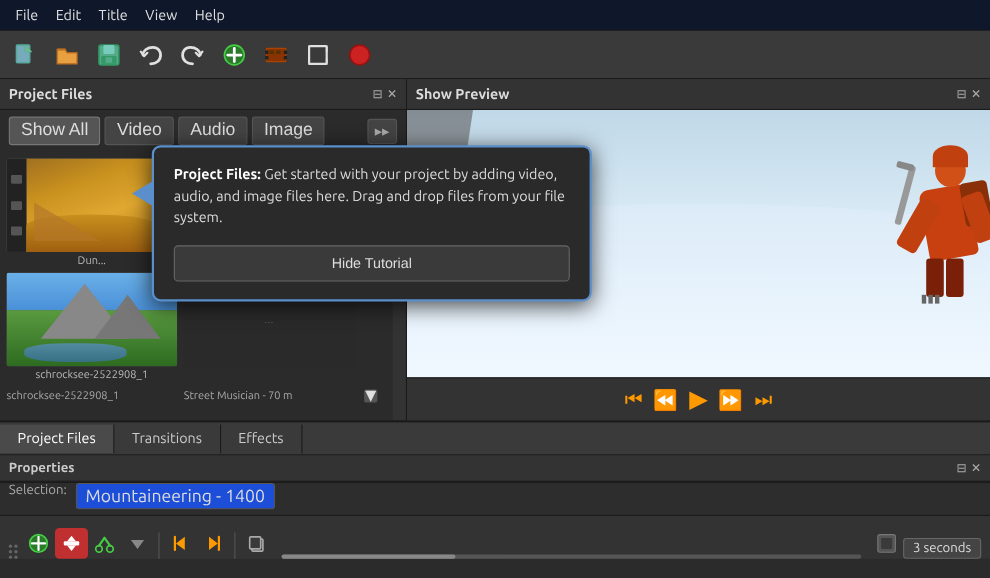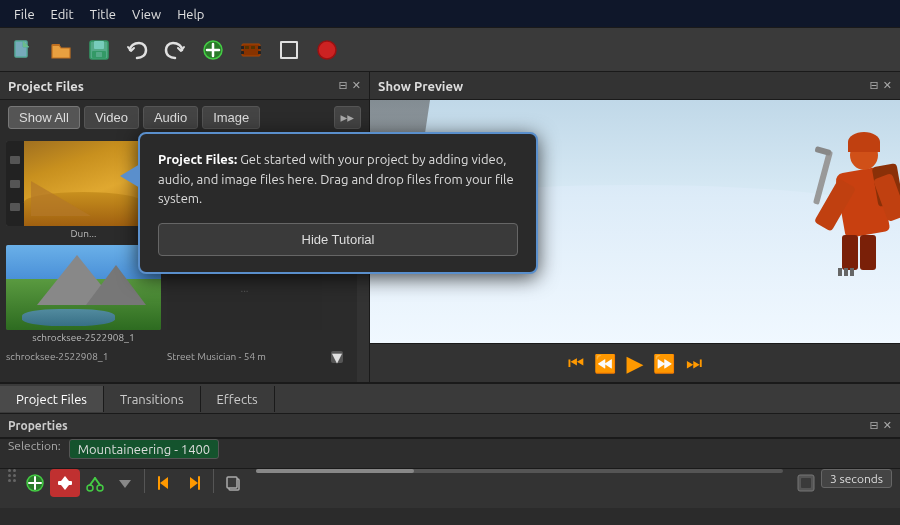--- a/index.html
+++ b/index.html
@@ -100,21 +100,21 @@
       gap: 4px;
       background: #2b2b2b;
     }
     .filter-btn {
       padding: 3px 10px;
       border: 1px solid #555;
       border-radius: 3px;
       background: #444;
       color: #ddd;
       cursor: pointer;
-      font-size: 13px;
+      font-size: 16px;
     }
     .filter-btn.active {
       background: #555;
       border-color: #777;
     }
     .filter-more {
       margin-left: auto;
       background: #444;
       border: 1px solid #555;
       border-radius: 3px;
@@ -312,21 +312,21 @@
       border-right: 1px solid #1a1a1a;
     }
     .bottom-tab.active {
       background: #4a4a4a;
       color: #fff;
     }
 
     
     .bottom-toolbar {
       display: flex;
-      align-items: flex-start;
+      align-items: flex-end;
       background: #333;
       height: 40px;
       padding: 0 8px;
       gap: 0;
       border-top: 1px solid #1a1a1a;
     }
     .bt-btn {
       width: 30px;
       height: 28px;
       display: flex;
@@ -365,25 +365,25 @@
       background: #2d2d2d;
       height: 30px;
       padding: 0 8px;
       border-top: 1px solid #1a1a1a;
     }
     .selection-label {
       color: #aaa;
       font-size: 12px;
     }
     .selection-value-box {
-      background: #14532d;
+      background: #1d4ed8;
       border: 1px solid #555;
       border-radius: 3px;
       padding: 2px 8px;
-      font-size: 13px;
+      font-size: 16px;
       color: #ddd;
       margin-left: 8px;
     }
 
     
     .tutorial-popup {
       position: absolute;
       left: 138px;
       top: 60px;
       width: 400px;
@@ -625,21 +625,21 @@
             <span class="file-name">schrocksee-2522908_1</span>
           </div>
 
           <div style="width:155px;height:85px;background:#2a2a2a;display:flex;align-items:center;justify-content:center;">
             <span style="color:#555;font-size:11px;">...</span>
           </div>
         </div>
 
         <div style="display:flex;gap:6px;padding:2px 0;">
           <div style="width:155px;font-size:10px;color:#aaa;overflow:hidden;text-overflow:ellipsis;white-space:nowrap;">schrocksee-2522908_1</div>
-          <div style="width:155px;font-size:10px;color:#aaa;overflow:hidden;text-overflow:ellipsis;white-space:nowrap;">Street Musician - 54 m</div>
+          <div style="width:155px;font-size:10px;color:#aaa;overflow:hidden;text-overflow:ellipsis;white-space:nowrap;">Street Musician - 70 m</div>
           <div style="width:18px;display:flex;align-items:center;justify-content:center;">
             <div style="width:12px;height:12px;background:#555;border-radius:2px;display:flex;align-items:center;justify-content:center;">▼</div>
           </div>
         </div>
       </div>
 
       <div class="scrollbar-track">
         <div class="scrollbar-thumb"></div>
       </div>
     </div>

